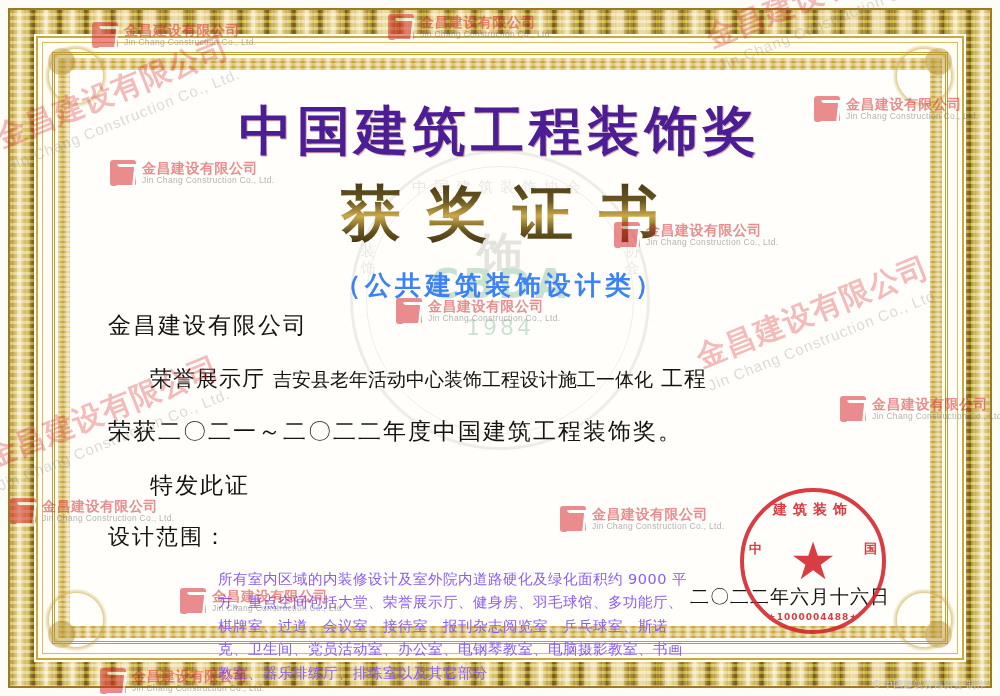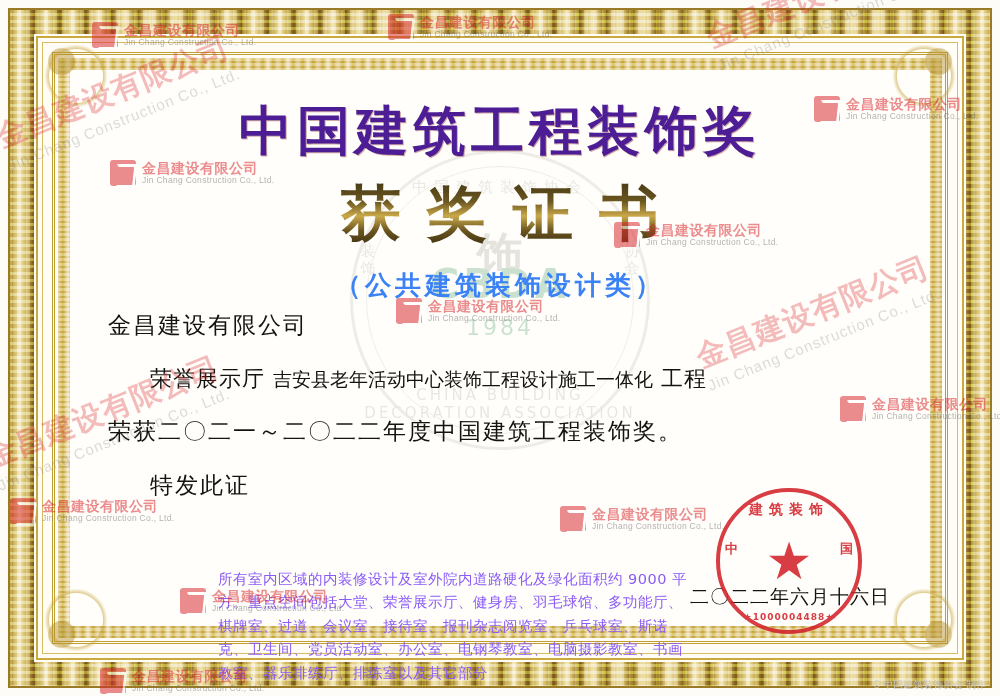--- a/index.html
+++ b/index.html
@@ -294,21 +294,21 @@
     top: 506px;
     font-size: 19px;
     color: #141310;
     letter-spacing: 1px;
     font-family: "DejaVu Sans", sans-serif;
   }
 
   
   .stamp {
     position: absolute;
-    right: 48px;
+    right: 24px;
     top: 410px;
     width: 146px; height: 146px;
     opacity: 0.88;
   }
   .stamp-ring {
     position: absolute; inset: 0;
     border-radius: 50%;
     border: 4px solid #d2232a;
   }
   .stamp-top, .stamp-bottom {
@@ -445,40 +445,40 @@
       <div class="wm-ring"></div>
       <div class="wm-ring2"></div>
       <div class="wm-text-top">中国建筑装饰协会</div>
       <div class="wm-mark">饰</div>
       <div class="wm-side-left">装饰</div>
       <div class="wm-side-right">协会</div>
       <div class="wm-center">
         <div class="wm-cbda">CBDA</div>
         <div class="wm-year">1984</div>
       </div>
-      <div class="wm-text-bottom">CHINA BUILDING DECORATION ASSOCIATION</div>
     </div>
 
     <div class="content">
 
       <div class="title-main">中国建筑工程装饰奖</div>
       <div class="title-sub">获奖证书</div>
       <div class="title-cat">（公共建筑装饰设计类）</div>
 
       <div class="recipient">金昌建设有限公司</div>
 
       <div class="line-a">
         <span>荣誉展示厅</span>
         <span class="proj">吉安县老年活动中心装饰工程设计施工一体化</span>
         <span>工程</span>
       </div>
 
       <div class="line-b">荣获二〇二一～二〇二二年度中国建筑工程装饰奖。</div>
       <div class="line-c">特发此证</div>
 
+      <div class="scope-label">设计范围：</div>
       <div class="scope-body">所有室内区域的内装修设计及室外院内道路硬化及绿化面积约 9000 平方。重点空间包括大堂、荣誉展示厅、健身房、羽毛球馆、多功能厅、棋牌室、过道、会议室、接待室、报刊杂志阅览室、乒乓球室、斯诺克、卫生间、党员活动室、办公室、电钢琴教室、电脑摄影教室、书画教室、器乐排练厅、排练室以及其它部分</div>
 
       <div class="date">二〇二二年六月十六日</div>
 
       <div class="stamp">
         <div class="stamp-ring"></div>
         <div class="stamp-top">建筑装饰</div>
         <div class="stamp-sides">
           <span>中</span>
           <span>国</span>

